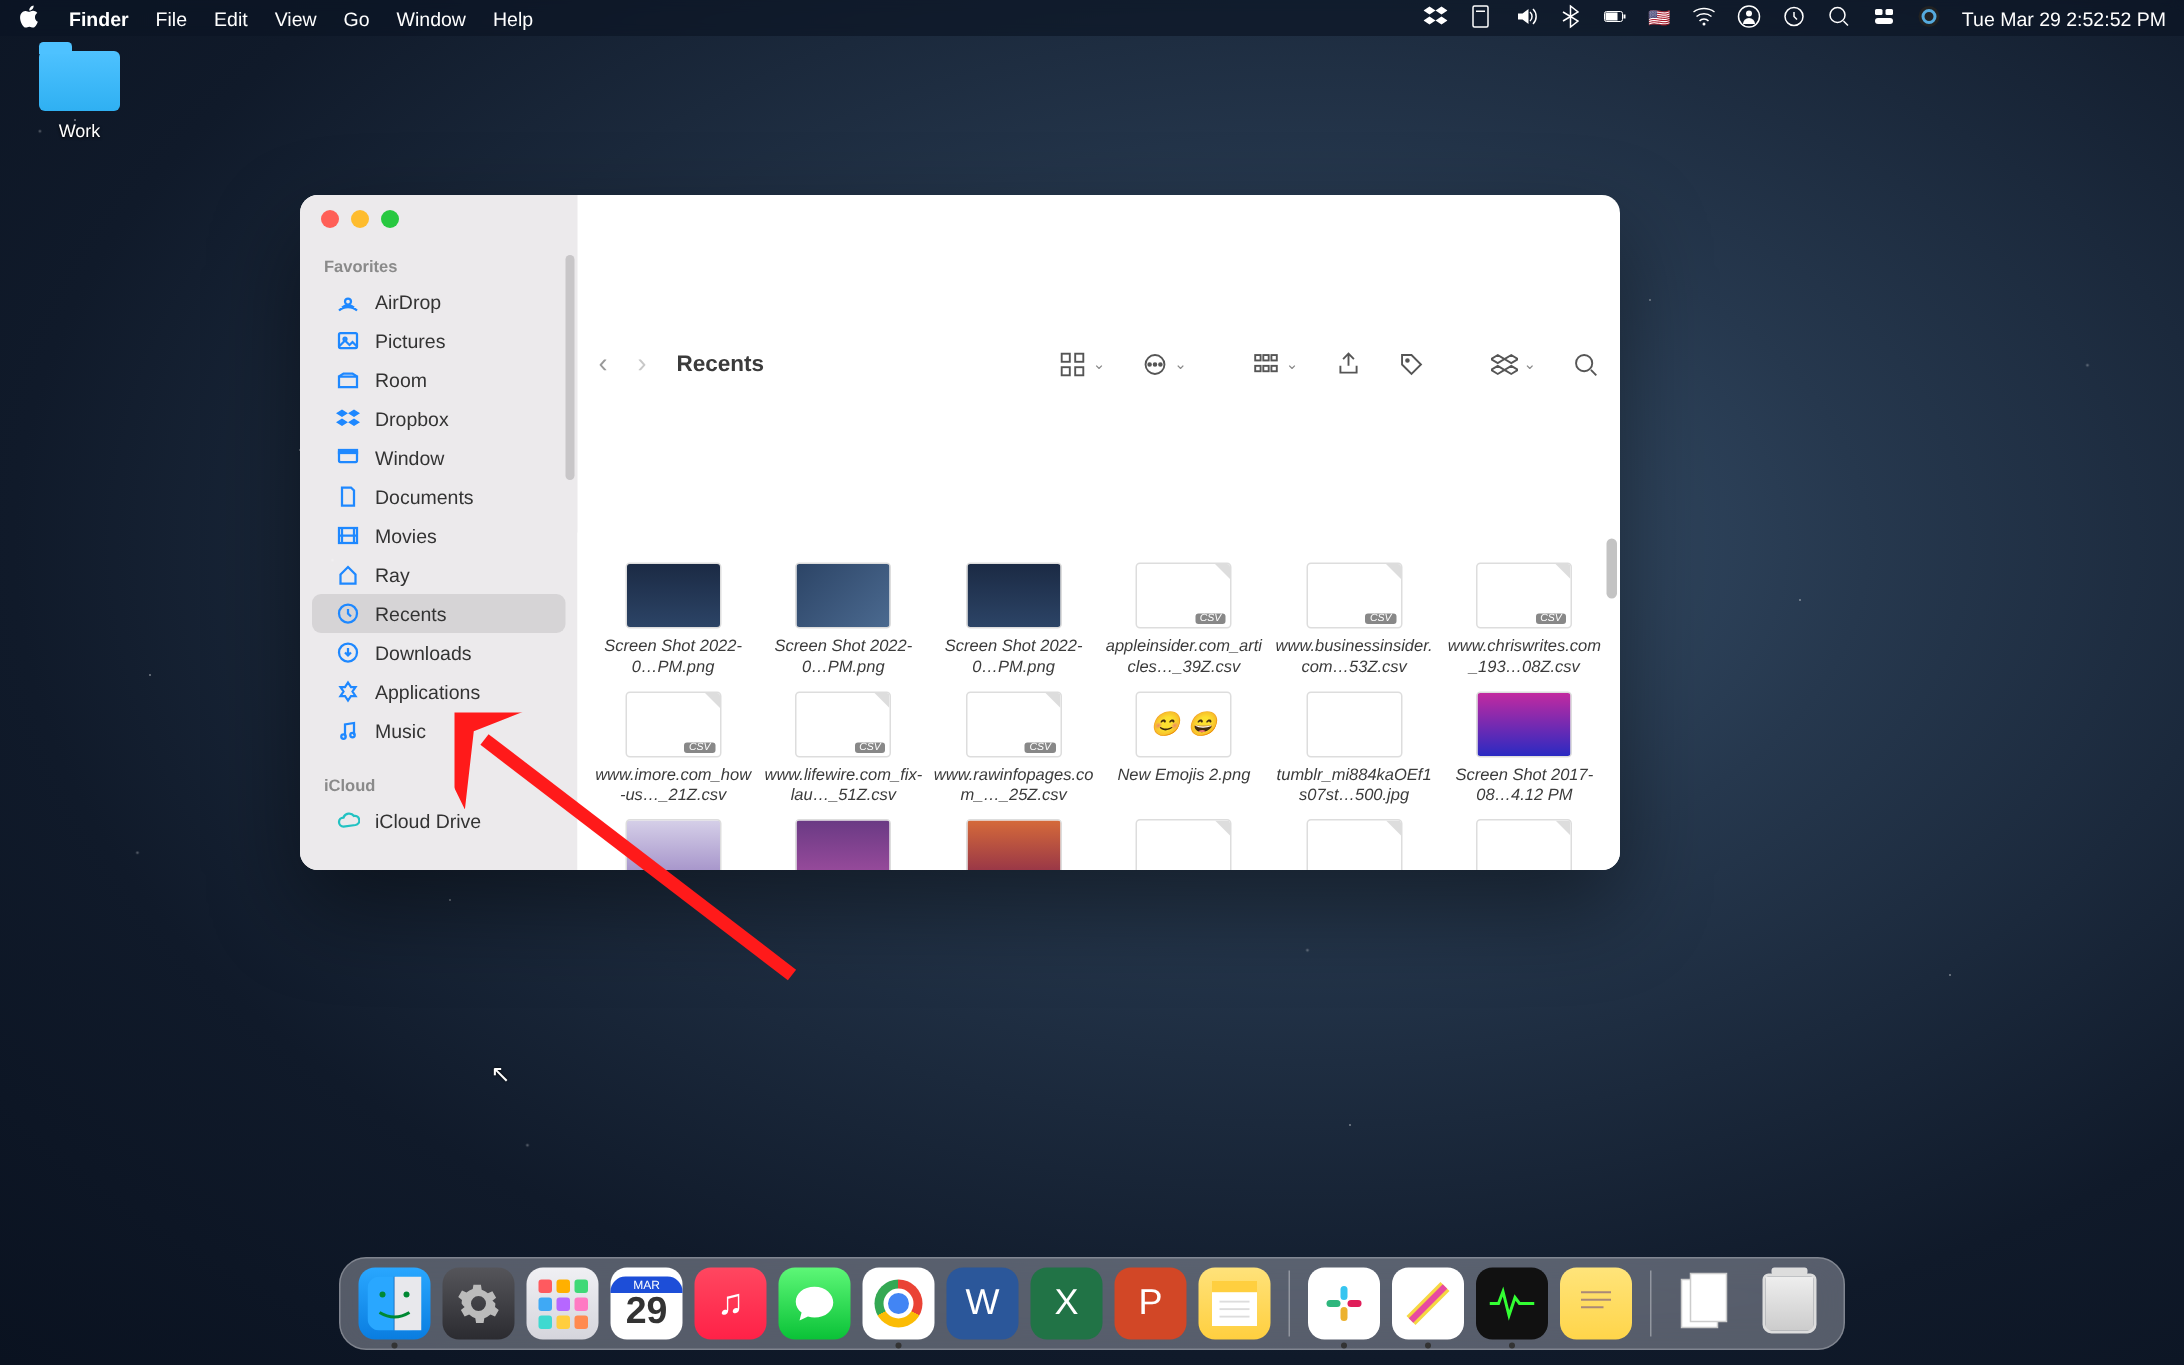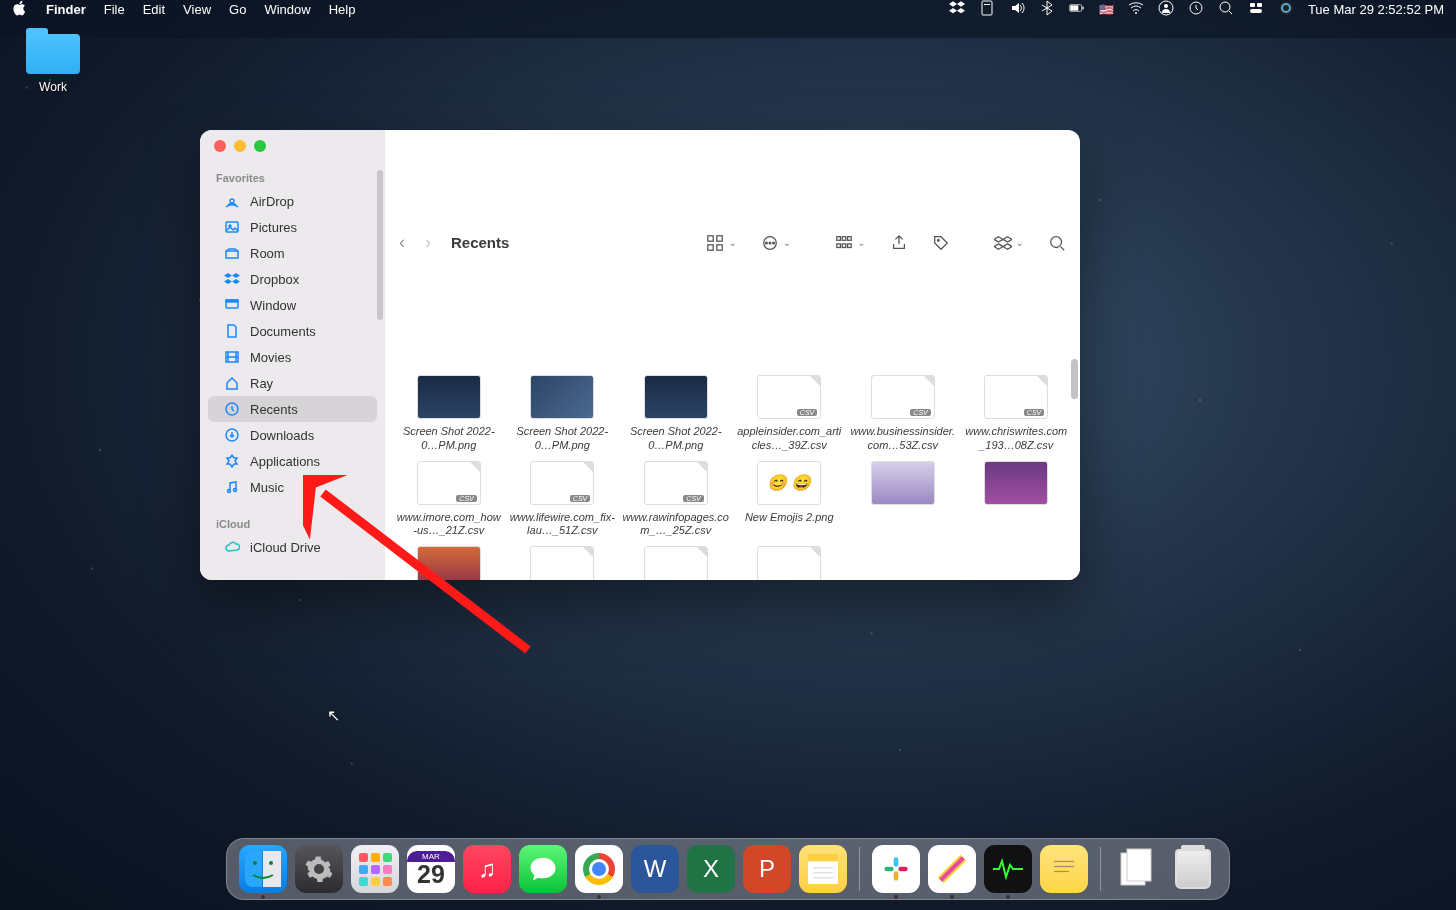--- a/index.html
+++ b/index.html
@@ -21,23 +21,23 @@
       radial-gradient(1px 1px at 900px 750px,#fff,transparent),
       radial-gradient(1px 1px at 300px 600px,#fff,transparent),
       radial-gradient(1px 1px at 100px 450px,#fff,transparent),
       radial-gradient(1px 1px at 1200px 400px,#fff,transparent);
     opacity:0.6; pointer-events:none;
   }
   .stars::after { transform: translate(180px,120px) scale(1.3); opacity:0.4; }
 
   
   .menubar {
-    position:absolute; top:0; left:0; right:0; height:38px;
+    position:absolute; top:0; left:0; right:0; height:24px;
     background:rgba(10,20,36,0.65);
-    display:flex; align-items:flex-start; color:#fff; font-size:13px;
+    display:flex; align-items:center; color:#fff; font-size:13px;
     padding:0 12px; gap:18px; backdrop-filter:blur(4px);
   }
   .menubar .left { display:flex; align-items:center; gap:18px; }
   .menubar .right { margin-left:auto; display:flex; align-items:center; gap:14px; }
   .menubar .app { font-weight:600; }
   .mb-icon { width:16px; height:16px; fill:#fff; }
 
   
   .desktop-icon { position:absolute; left:18px; top:34px; width:70px; text-align:center; color:#fff; font-size:12px; }
   .desktop-folder { width:54px; height:40px; margin:0 auto 6px; border-radius:4px;
@@ -110,21 +110,21 @@
     border-radius:18px; padding:6px 12px; display:flex; align-items:center; gap:8px;
     border:1px solid rgba(255,255,255,0.25);}
   .dock-icon { width:48px; height:48px; border-radius:11px; display:flex; align-items:center; justify-content:center; font-size:24px; color:#fff; position:relative;}
   .dock-sep { width:1px; height:44px; background:rgba(255,255,255,0.35); margin:0 4px;}
   .dock-dot { position:absolute; bottom:-6px; left:50%; transform:translateX(-50%); width:4px; height:4px; background:#333; border-radius:50%; }
 
   .di-finder{background:linear-gradient(#29a7ff,#0a7de0);}
   .di-settings{background:linear-gradient(#55555a,#2b2b30);}
   .di-launch{background:linear-gradient(#f0f0f4,#d5d5dc);}
   .di-cal{background:#fff;color:#333;flex-direction:column;font-size:9px;}
-  .di-cal .top{background:#4c1d95;color:#fff;width:100%;text-align:center;border-radius:10px 10px 0 0;font-size:8px;padding:1px 0;}
+  .di-cal .top{background:#1d4ed8;color:#fff;width:100%;text-align:center;border-radius:10px 10px 0 0;font-size:8px;padding:1px 0;}
   .di-cal .num{font-size:25px;font-weight:700;line-height:1;}
   .di-music{background:linear-gradient(#ff4760,#ff2147);}
   .di-msg{background:linear-gradient(#5df777,#0ac237);}
   .di-chrome{background:#fff;}
   .di-word{background:#2b579a;}
   .di-excel{background:#217346;}
   .di-ppt{background:#d24726;}
   .di-notes{background:linear-gradient(#ffe27a,#ffcf3f);}
   .di-slack{background:#fff;}
   .di-color{background:#fff;}
@@ -423,20 +423,28 @@
             </div>
             <div class="file">
               <div class="thumb csv"></div>
               <div class="name">www.rawinfopages.com_…_25Z.csv</div>
             </div>
             <div class="file">
               <div class="thumb emoji">😊 😄</div>
               <div class="name">New Emojis 2.png</div>
             </div>
             <div class="file">
+              <div class="thumb img5"></div>
+              <div class="name">tumblr_mi884kaOEf1s07st…500.jpg</div>
+            </div>
+            <div class="file">
+              <div class="thumb img6"></div>
+              <div class="name">Screen Shot 2017-08…4.12 PM</div>
+            </div>
+            <div class="file">
               <div class="thumb img1"></div>
             </div>
             <div class="file">
               <div class="thumb img2"></div>
             </div>
             <div class="file">
               <div class="thumb img3"></div>
             </div>
             <div class="file">
               <div class="thumb csv"></div>

